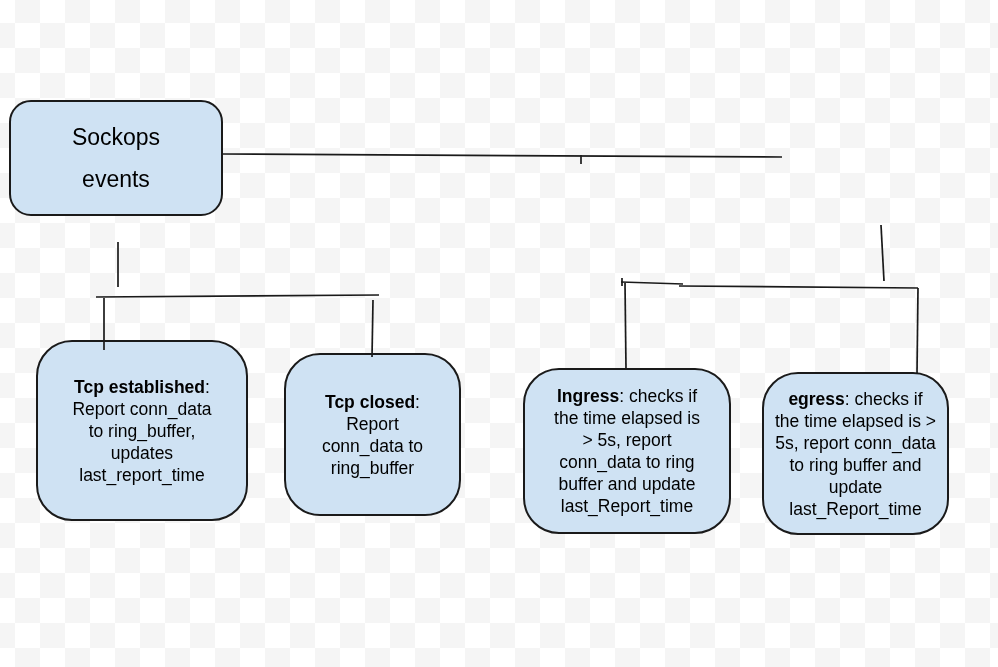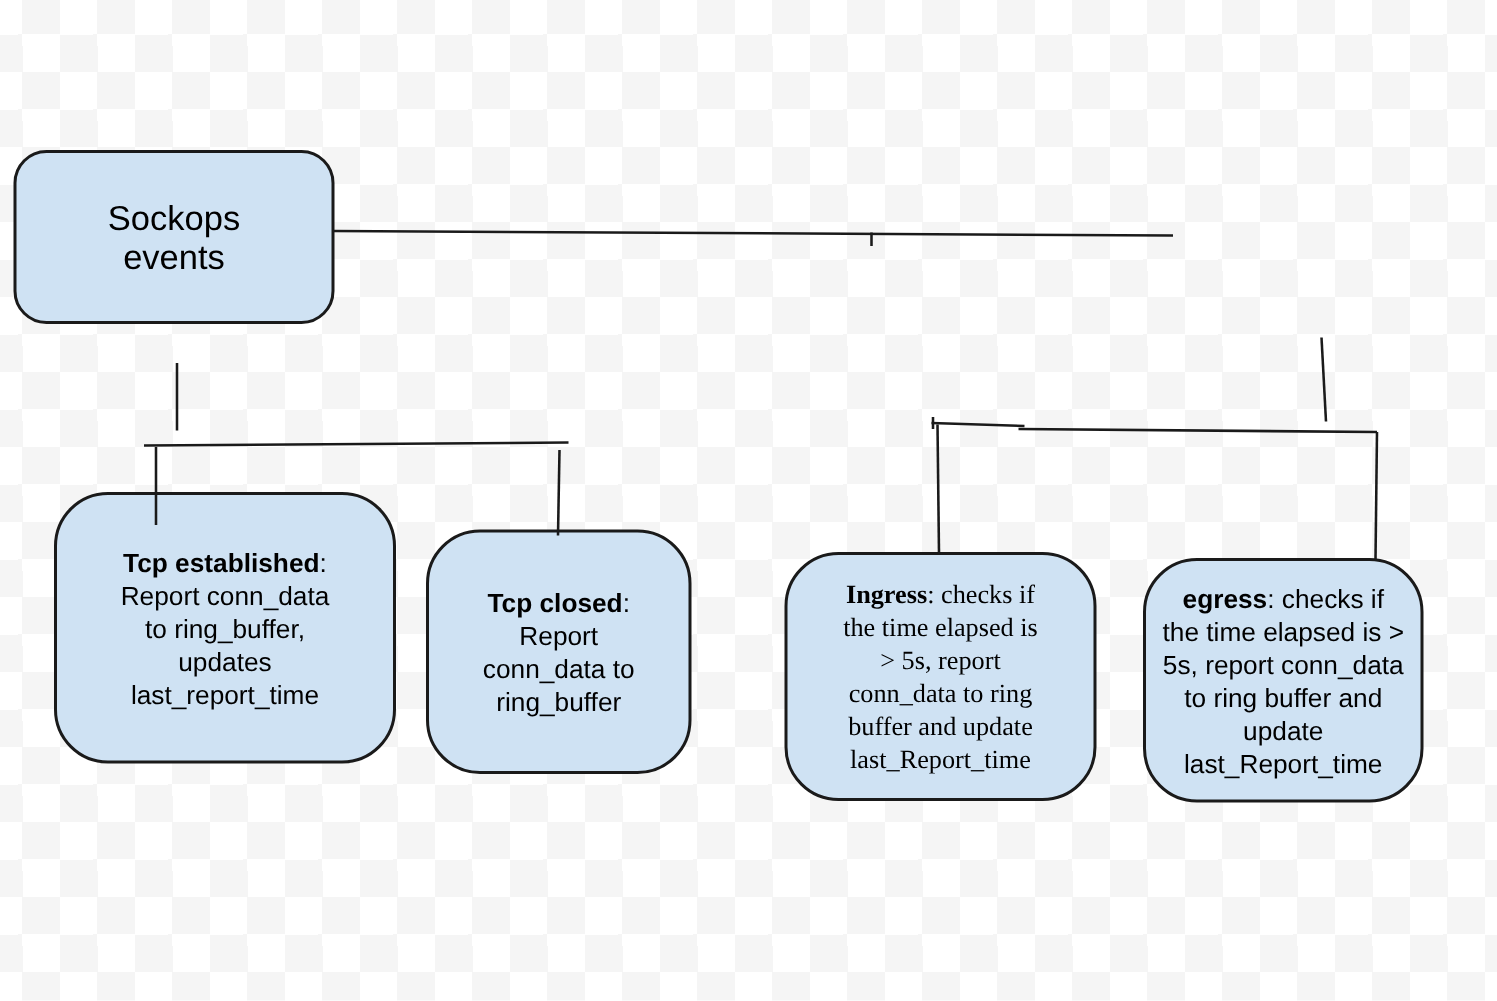--- a/index.html
+++ b/index.html
@@ -32,21 +32,21 @@
     color: var(--text);
     display: flex;
     align-items: center;
     justify-content: center;
     text-align: center;
     padding: 6px 10px;
   }
   .node.title {
     border-radius: 22px;
     font-size: 23px;
-    line-height: 26px;
+    line-height: 42px;
   }
   .node.detail {
     border-radius: 36px;
     font-size: 17.5px;
     line-height: 22px;
   }
   .node-text { white-space: pre-line; }
   .node-text b { font-weight: 700; }
 
   svg.wires {
@@ -65,36 +65,36 @@
 <body>
 
 <div class="canvas">
 
   <div class="node title" style="left:9px; top:100px; width:214px; height:116px;">
     <span class="node-text">Sockops
 events</span>
   </div>
 
 
-  <div class="node detail" style="left:36px; top:328px; width:228px; height:181px;">
+  <div class="node detail" style="left:36px; top:340px; width:212px; height:181px;">
     <span class="node-text"><b>Tcp established</b><span>:
 Report conn_data
 to ring_buffer,
 updates
 last_report_time</span></span>
   </div>
 
   <div class="node detail" style="left:284px; top:353px; width:177px; height:163px;">
     <span class="node-text"><b>Tcp closed</b><span>:
 Report
 conn_data to
 ring_buffer</span></span>
   </div>
 
-  <div class="node detail" style="left:523px; top:368px; width:208px; height:166px;font-family:Liberation Serif, serif;">
+  <div class="node detail" style="left:523px; top:368px; width:208px; height:166px;">
     <span class="node-text"><b>Ingress</b><span>: checks if
 the time elapsed is
 &gt; 5s, report
 conn_data to ring
 buffer and update
 last_Report_time</span></span>
   </div>
 
   <div class="node detail" style="left:762px; top:372px; width:187px; height:163px;">
     <span class="node-text"><b>egress</b><span>: checks if

